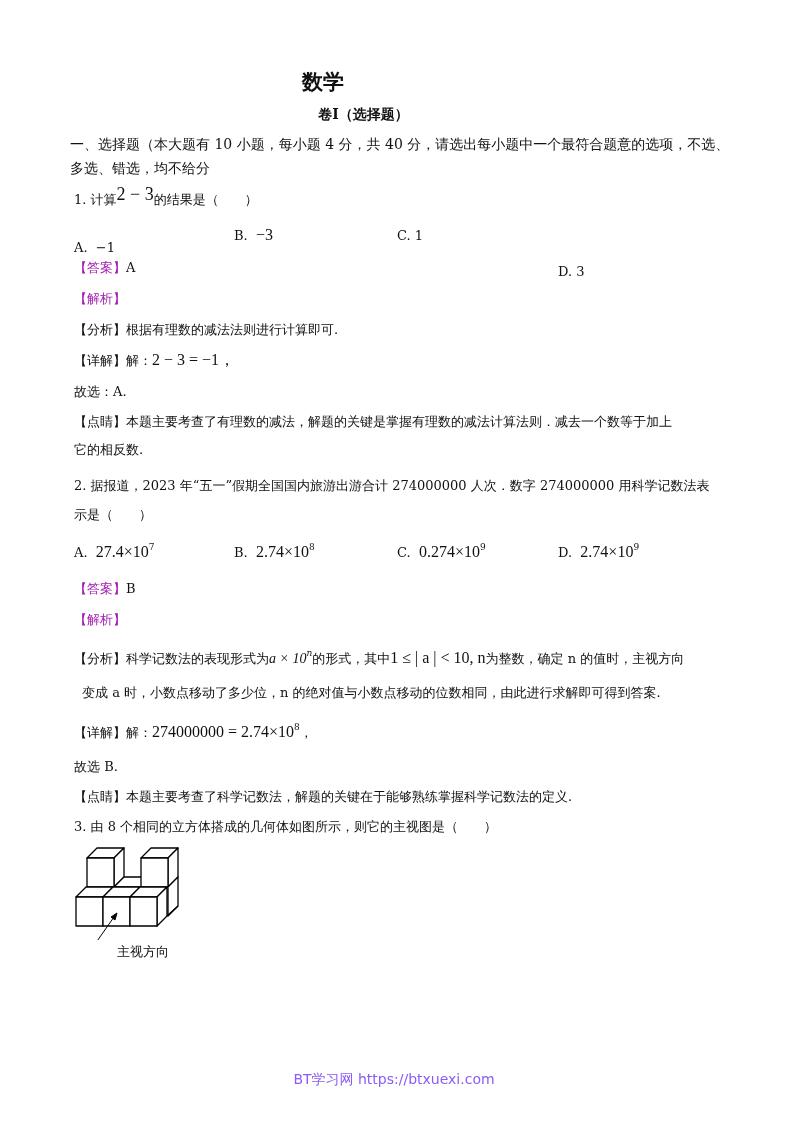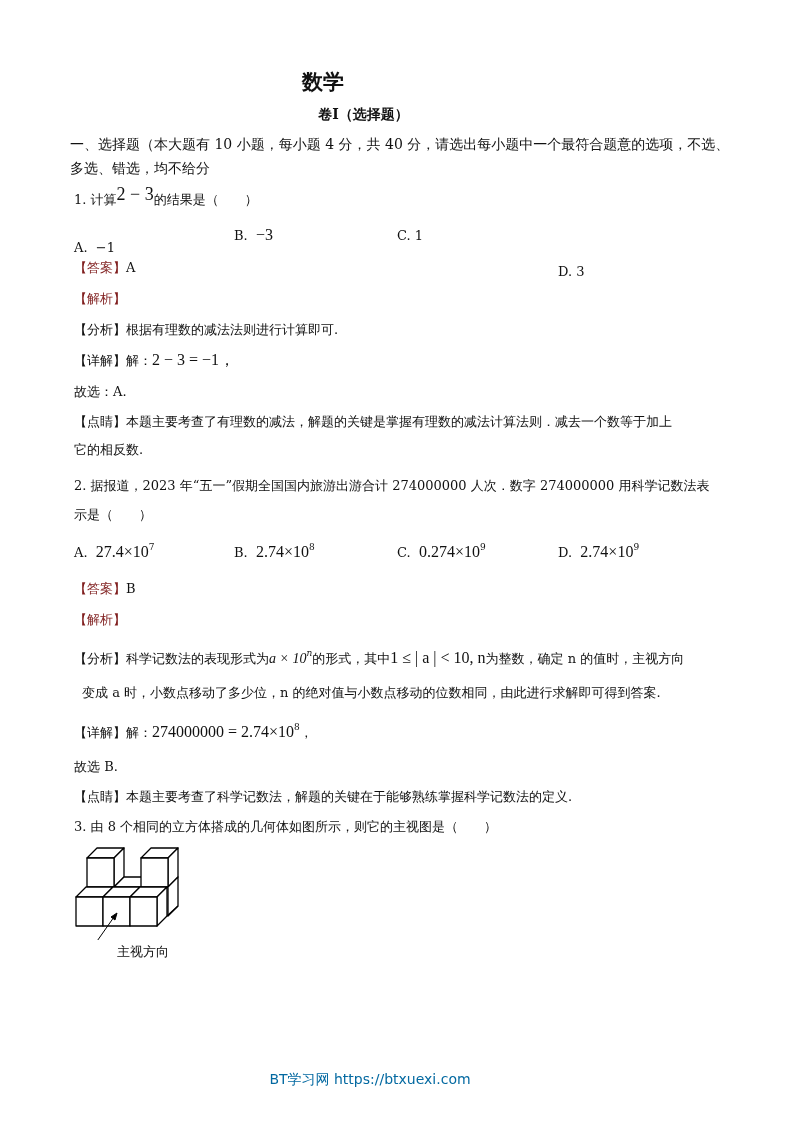--- a/index.html
+++ b/index.html
@@ -6,27 +6,27 @@
   body {
     width: 793px; height: 1122px; position: relative; overflow: hidden;
     font-family: "DejaVu Serif", "Liberation Serif", serif;
     color: #111; font-size: 13px;
   }
   .abs { position: absolute; white-space: nowrap; }
   .title { left: 0; width: 646px; top: 68px; text-align: center; font-size: 21px; font-weight: bold; }
   .subtitle { left: 0; width: 727px; top: 106px; text-align: center; font-size: 14px; font-weight: bold; }
   .section { left: 70px; top: 132px; width: 660px; font-size: 14px; font-weight: normal; line-height: 24px; white-space: normal; }
   .line { left: 74px; font-size: 13px; }
-  .lbl { color: #7f1d1d; }
+  .lbl { color: #a21caf; }
   .math { font-family: "Liberation Serif", "DejaVu Serif", serif; font-size: 16px; }
   .math-big { font-family: "Liberation Serif", serif; font-size: 18px; }
   .opt { font-size: 13px; }
   sup { font-size: 9px; vertical-align: 7px; }
   .ital { font-style: italic; margin-top: 20px; }
-  .footer { left: 0; width: 740px; top: 1071px; text-align: center; font-family: "DejaVu Sans", sans-serif; font-size: 14px; color: #0369a1; }
+  .footer { left: 0; width: 740px; top: 1071px; text-align: center; font-family: "DejaVu Sans", sans-serif; font-size: 14px; color: #8b5cf6; padding-left: 24px; }
   svg.fig { position: absolute; left: 70px; top: 840px; }
 </style>
 </head>
 <body>
 
 <div class="abs title">数学</div>
 <div class="abs subtitle">卷Ⅰ（选择题）</div>
 <div class="abs section">一、选择题（本大题有 10 小题，每小题 4 分，共 40 分，请选出每小题中一个最符合题意的选项，不选、多选、错选，均不给分</div>
 
 <div class="abs line" style="top:188px;">

